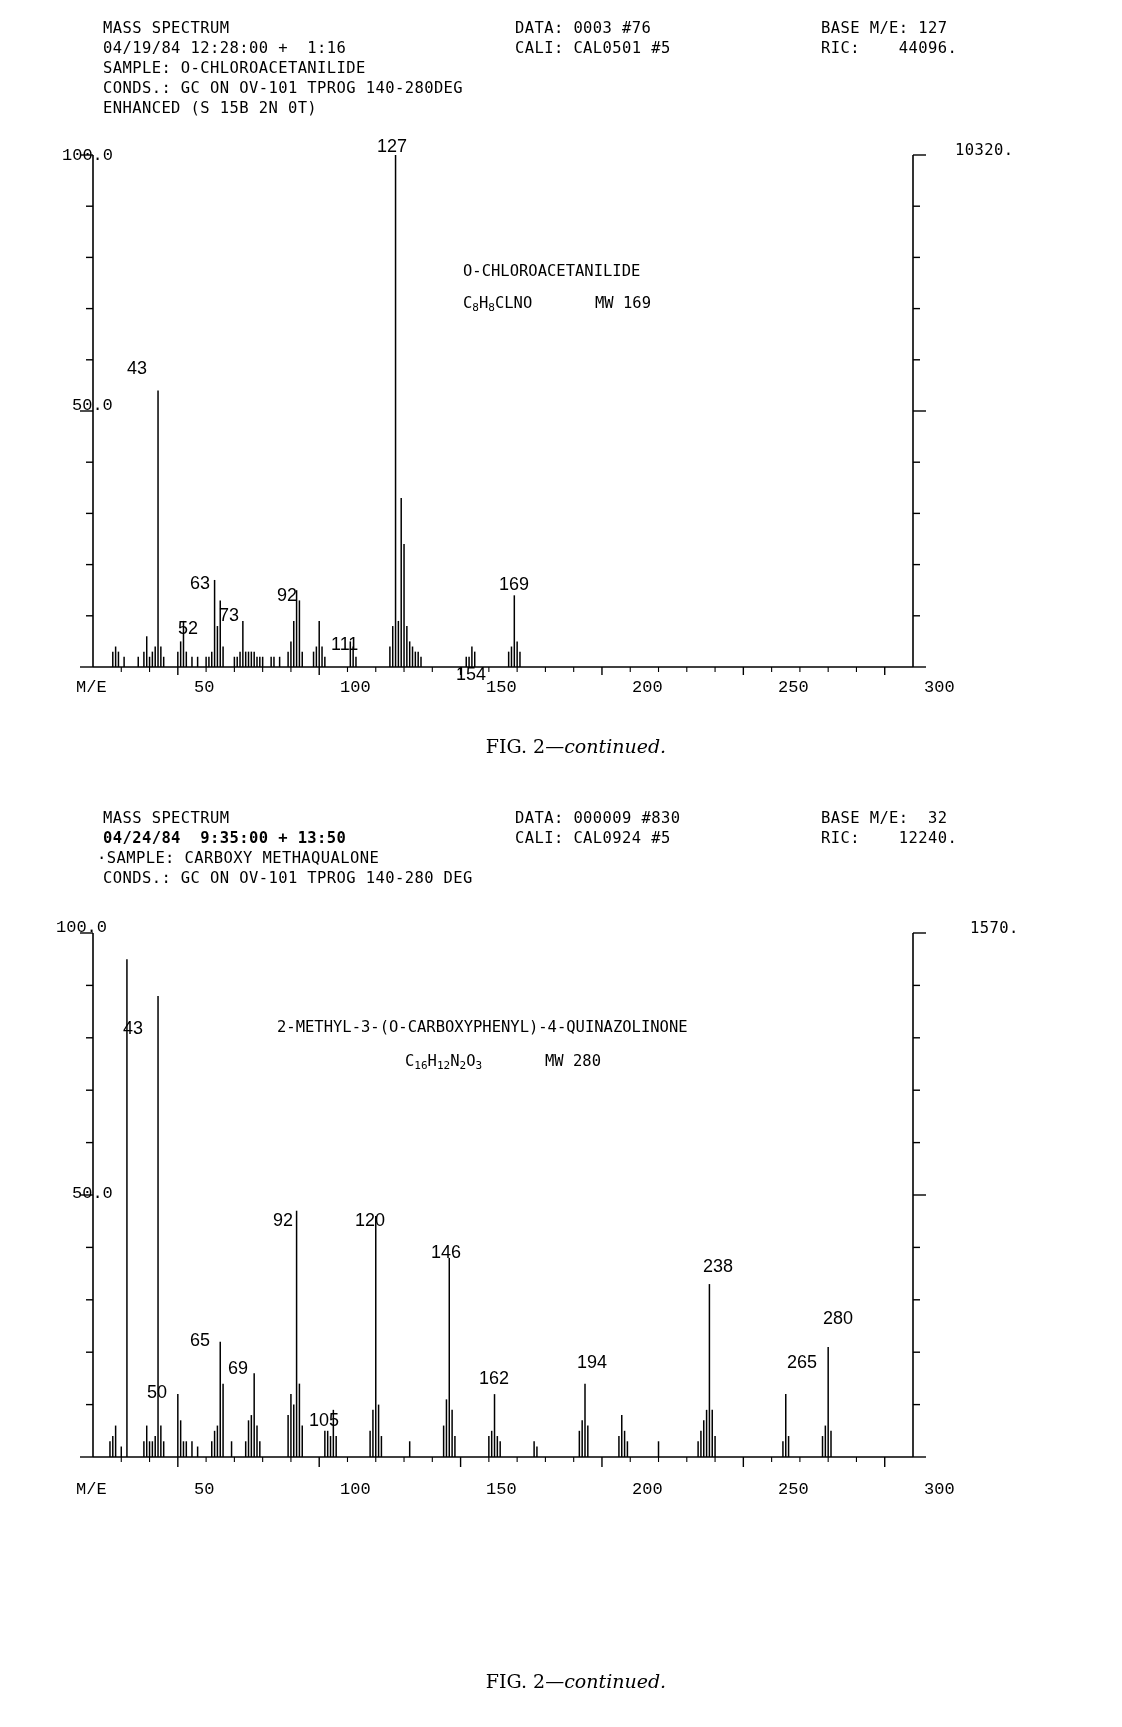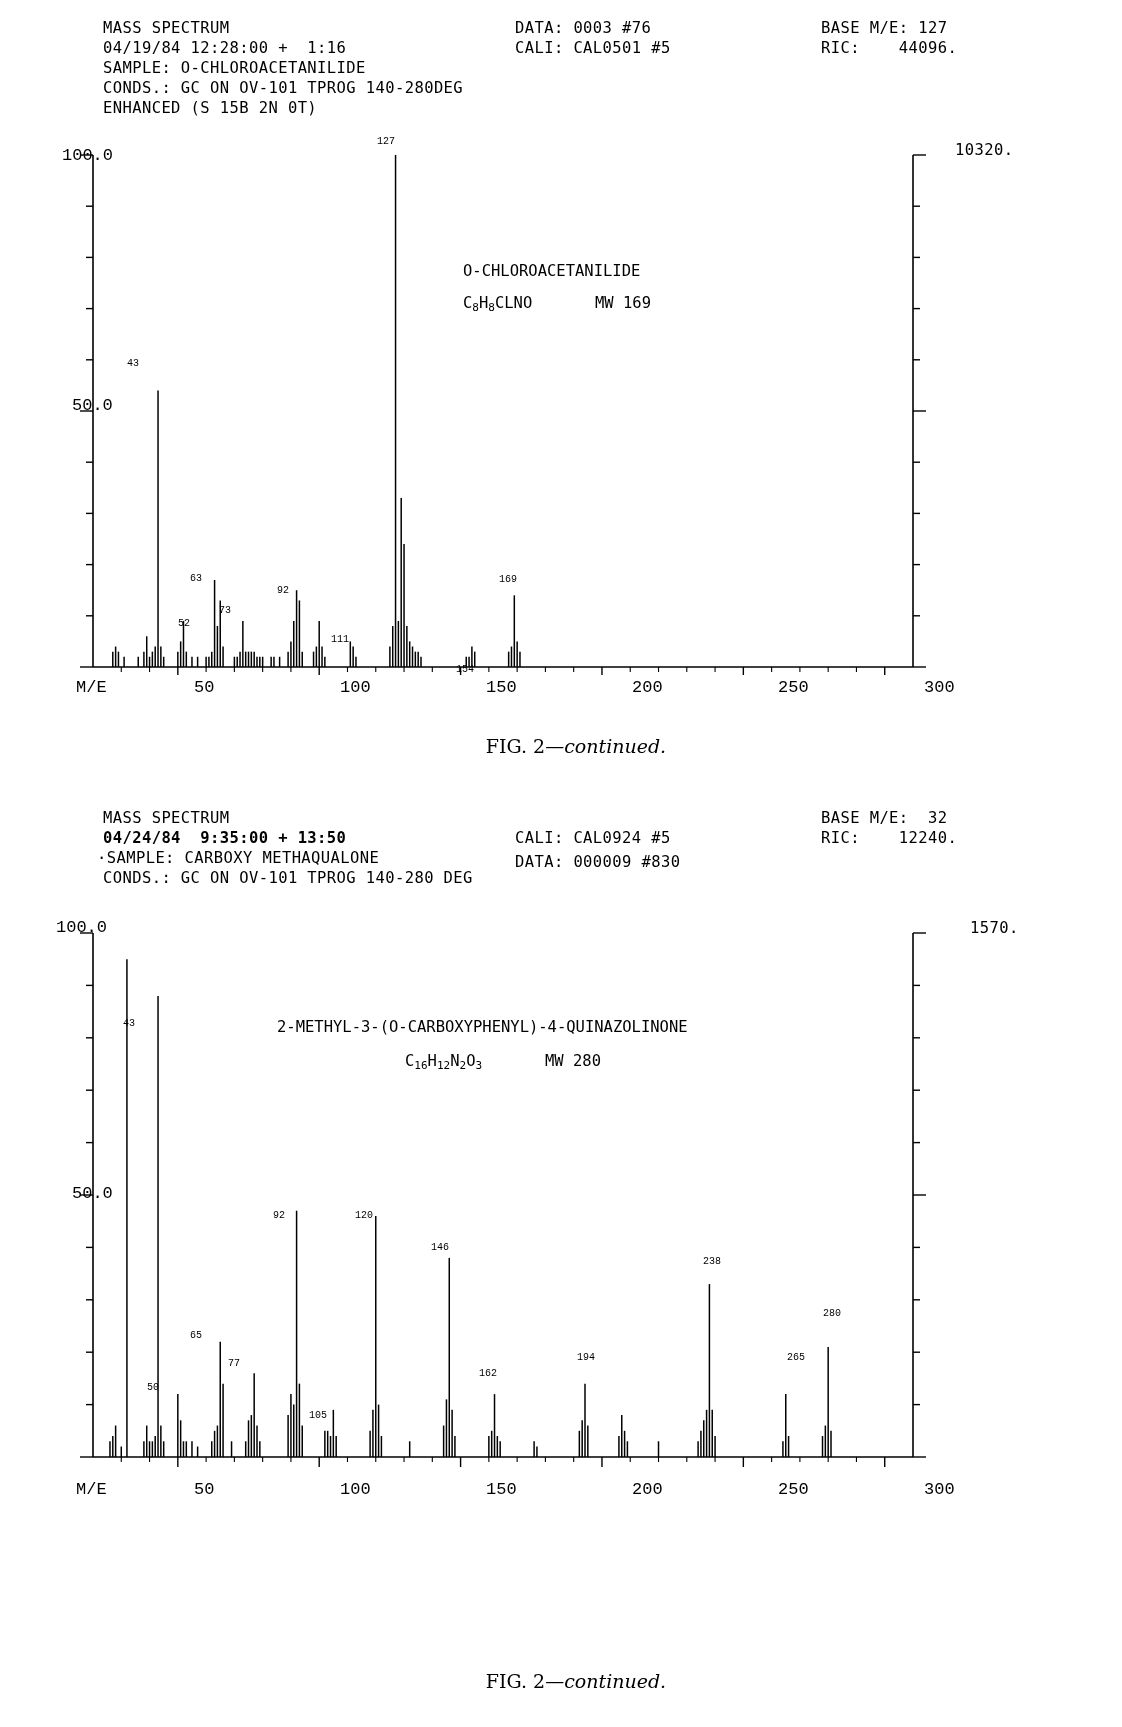--- a/index.html
+++ b/index.html
@@ -40,22 +40,22 @@
   }
   .axis-label {
     position: absolute;
     font-family: Liberation Mono, monospace;
     font-size: 17px;
     white-space: pre;
     margin-left: 41px;
   }
   .peaklabel {
     position: absolute;
-    font-family: Liberation Mono, monospace;
-    font-size: 10px;
+    font-family: Liberation Sans, sans-serif;
+    font-size: 18px;
     white-space: pre;
   }
   .annot {
     position: absolute;
     font-family: "DejaVu Sans Mono", monospace;
     font-size: 15.5px;
     white-space: pre;
   }
   .annot sub {
     font-size: 11px;
@@ -249,36 +249,36 @@
   <div class="figcap" style="top:735px;">FIG. 2—<i>continued.</i></div>
 </div>
 
 <div class="panel" id="panel2">
 
   <div class="hdr hdr-col1" style="top:18px;">MASS SPECTRUM</div>
   <div class="hdr hdr-col1" style="top:38px;font-weight:bold;">04/24/84  9:35:00 + 13:50</div>
   <div class="hdr hdr-col1" style="left:82px; top:58px;">·SAMPLE: CARBOXY METHAQUALONE</div>
   <div class="hdr hdr-col1" style="top:78px;">CONDS.: GC ON OV-101 TPROG 140-280 DEG</div>
 
-  <div class="hdr hdr-col2" style="top:18px;margin-top:44px;">DATA: 000009 #830</div>
+  <div class="hdr hdr-col2" style="top:18px;">DATA: 000009 #830</div>
   <div class="hdr hdr-col2" style="top:38px;">CALI: CAL0924 #5</div>
 
   <div class="hdr hdr-col3" style="top:18px;">BASE M/E:  32</div>
   <div class="hdr hdr-col3" style="top:38px;">RIC:    12240.</div>
 
   <div class="hdr" style="left:955px; top:128px;">1570.</div>
 
   <div class="annot" style="left:262px; top:228px;">2-METHYL-3-(O-CARBOXYPHENYL)-4-QUINAZOLINONE</div>
   <div class="annot" style="left:390px; top:262px;">C<sub>16</sub>H<sub>12</sub>N<sub>2</sub>O<sub>3</sub></div>
   <div class="annot" style="left:530px; top:262px;">MW 280</div>
 
   <div class="peaklabel" style="left:108px; top:228px;">43</div>
   <div class="peaklabel" style="left:132px; top:592px;">50</div>
   <div class="peaklabel" style="left:175px; top:540px;">65</div>
-  <div class="peaklabel" style="left:213px; top:568px;">77</div>
+  <div class="peaklabel" style="left:213px; top:568px;">69</div>
   <div class="peaklabel" style="left:258px; top:420px;">92</div>
   <div class="peaklabel" style="left:294px; top:620px;">105</div>
   <div class="peaklabel" style="left:340px; top:420px;">120</div>
   <div class="peaklabel" style="left:416px; top:452px;">146</div>
   <div class="peaklabel" style="left:464px; top:578px;">162</div>
   <div class="peaklabel" style="left:562px; top:562px;">194</div>
   <div class="peaklabel" style="left:688px; top:466px;">238</div>
   <div class="peaklabel" style="left:772px; top:562px;">265</div>
   <div class="peaklabel" style="left:808px; top:518px;">280</div>
 

